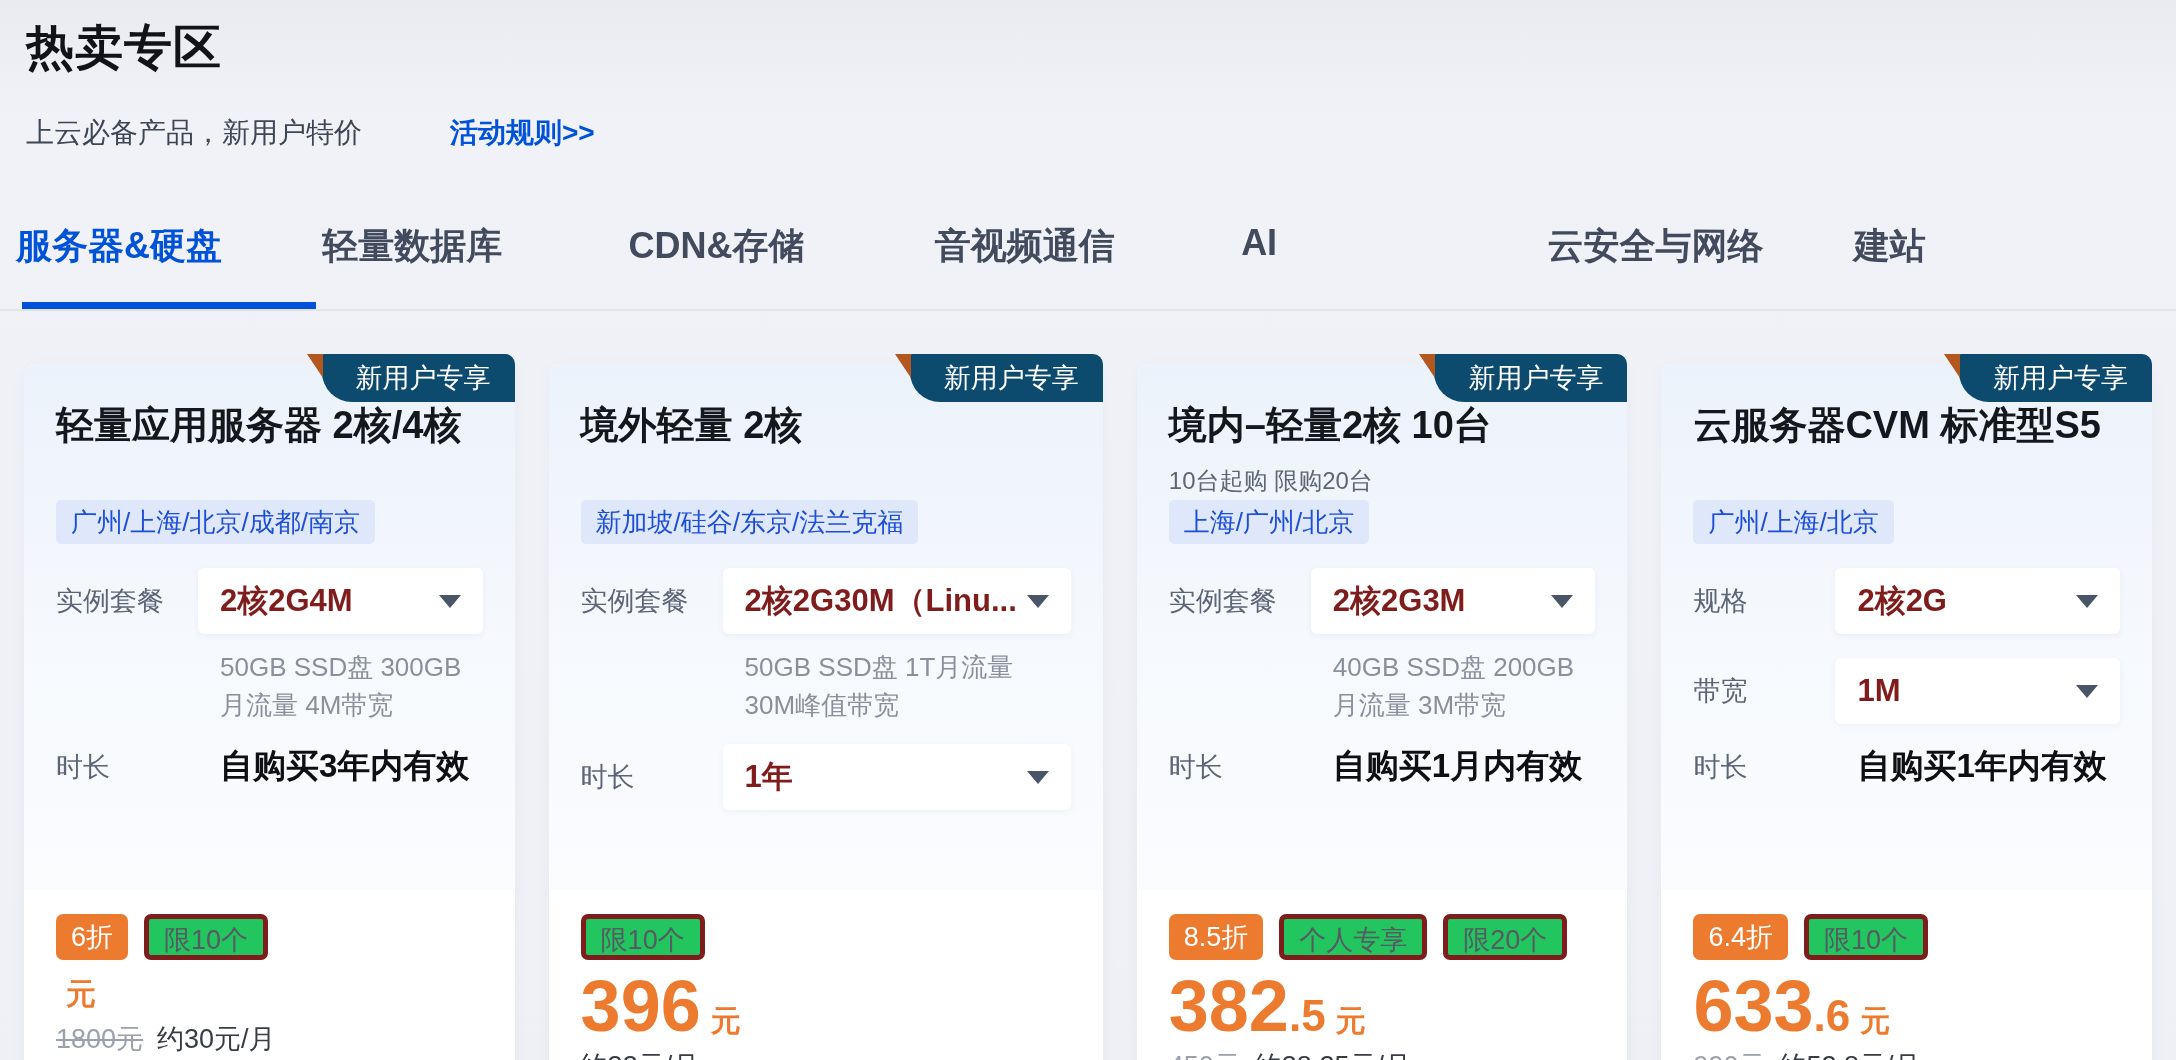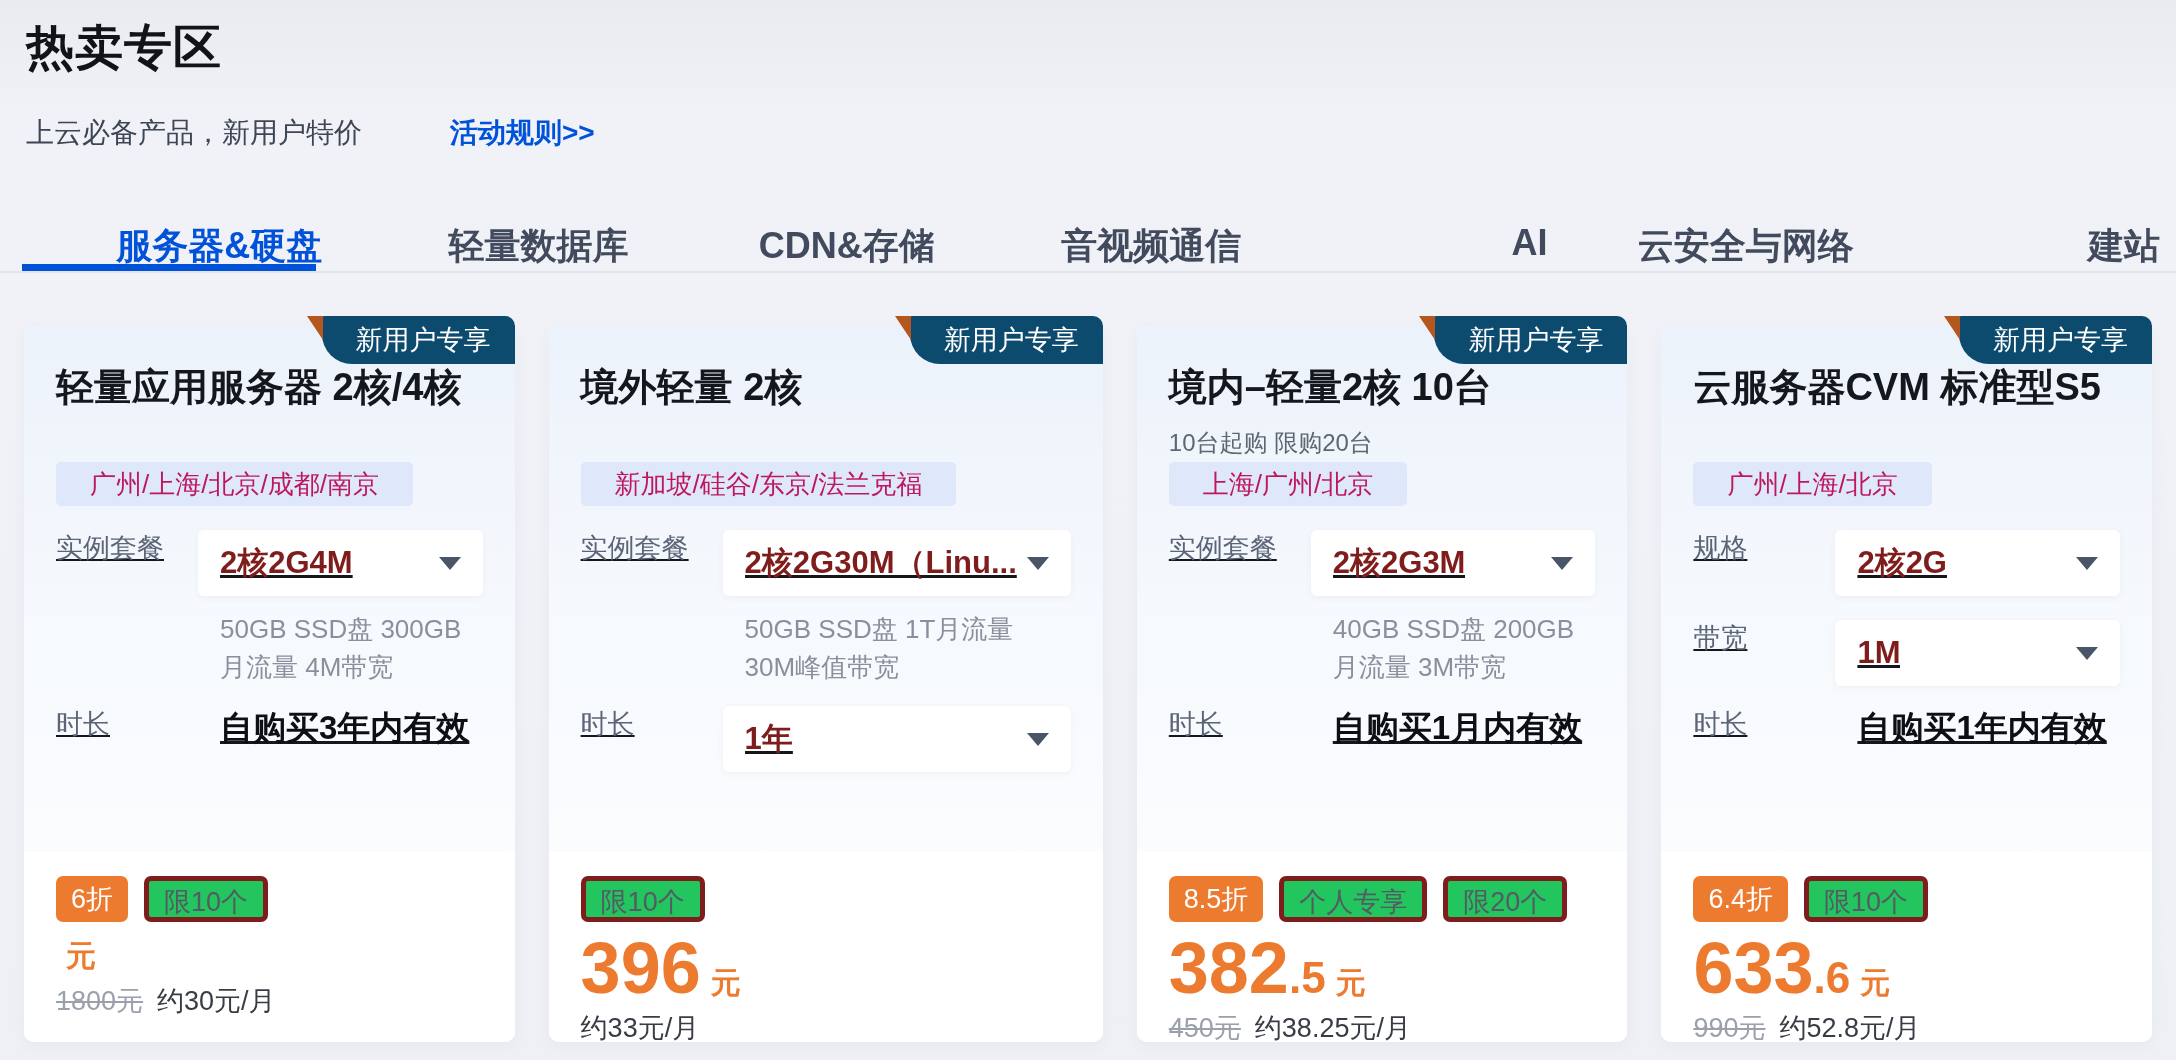--- a/index.html
+++ b/index.html
@@ -10,45 +10,45 @@
     color:#14171c;
   }
   
   .header { padding:16px 26px 0; }
   .page-title { font-size:48px; font-weight:700; color:#101318; letter-spacing:1px; }
   .sub-row { display:flex; align-items:center; gap:88px; margin-top:34px; }
   .page-subtitle { font-size:28px; color:#3e4656; }
   .rules-link { font-size:28px; color:#0052d9; font-weight:700; text-decoration:none; cursor:pointer; }
   
   .tabs { display:flex; margin-top:70px; padding:0 16px; }
-  .tab { flex:1; text-align:right; font-size:36px; font-weight:700; color:#424b5e;
-         position:relative; cursor:pointer; }
+  .tab { flex:1; text-align:left; font-size:36px; font-weight:700; color:#424b5e;
+         padding-bottom:38px; position:relative; cursor:pointer; }
   .tab.active { color:#0052d9; }
   .tab.active::after { content:""; position:absolute; left:6px; right:6px; bottom:0;
          height:7px; background:#0052d9; }
   .tabs-divider { height:2px; background:#e1e4eb; }
   
   .cards { display:flex; gap:34px; padding:0 24px; margin-top:53px; }
   .card { flex:1; position:relative; border-radius:10px; background:#fff;
           display:flex; flex-direction:column;
           box-shadow:0 4px 14px rgba(80,95,130,0.05); }
   .corner-badge { position:absolute; top:-10px; right:0; height:48px; line-height:48px;
           background:#0c4a6e; color:#fff; font-size:27px; padding:0 24px 0 34px;
           border-radius:2px 10px 0 30px; z-index:2; }
   .corner-badge::before { content:""; position:absolute; left:-15px; top:0;
           width:0; height:0; border-top:24px solid #b4571e; border-left:16px solid transparent; }
   .card-top { height:526px; padding:36px 32px 0; border-radius:10px 10px 0 0;
           background:linear-gradient(180deg,#ecf2fb 0%,#f6f9fd 55%,#fafcfe 100%); }
   .title-block { height:100px; }
   .card-title { font-size:38px; font-weight:700; color:#14171c; }
   .card-subtitle { font-size:24px; color:#5f6673; margin-top:14px; }
   .region-row { height:44px; }
-  .region-tag { display:inline-block; background:#dfe8fa; color:#be185d; font-size:26px;
-          line-height:44px; padding:0 34px; border-radius:5px; }
-  .row { display:flex; align-items:flex-start; margin-top:24px;text-decoration:underline; }
+  .region-tag { display:inline-block; background:#dfe8fa; color:#1d4ed8; font-size:26px;
+          line-height:44px; padding:0 15px; border-radius:5px; }
+  .row { display:flex; align-items:center; margin-top:24px; }
   .row-label { width:142px; flex-shrink:0; font-size:27px; color:#5c6577; }
   .select { flex:1; height:66px; background:#fff; border-radius:6px; display:flex;
           align-items:center; justify-content:space-between; padding:0 22px;
           cursor:pointer; box-shadow:0 2px 6px rgba(70,90,130,0.06); }
   .select-value { font-size:31px; font-weight:700; color:#7f1d1d; white-space:nowrap;
           overflow:hidden; text-overflow:clip; }
   .caret { width:0; height:0; border-left:11px solid transparent; border-right:11px solid transparent;
           border-top:13px solid #4a5568; flex-shrink:0; margin-left:10px; }
   .row-desc { margin:14px 0 0 164px; font-size:26px; color:#8a8f9d; line-height:38px;
           padding-right:10px; }

